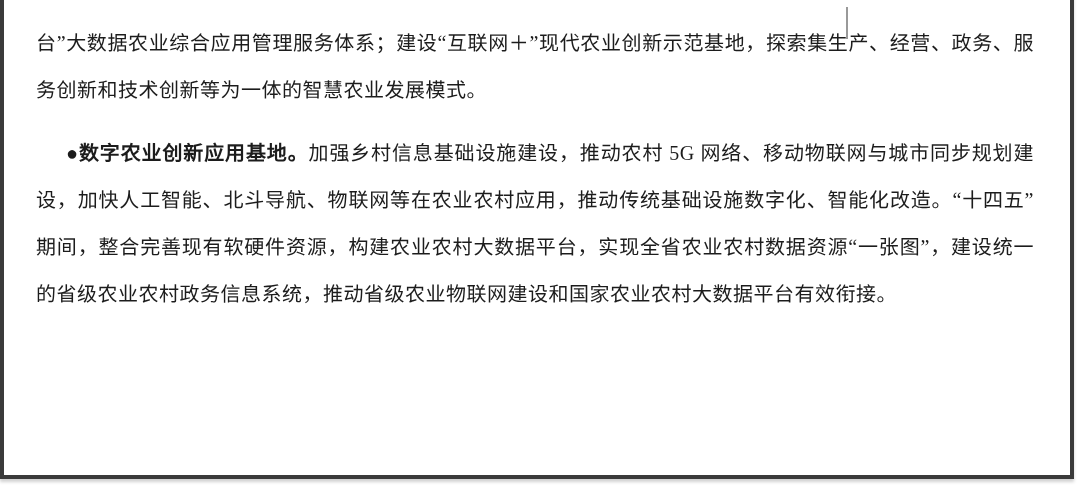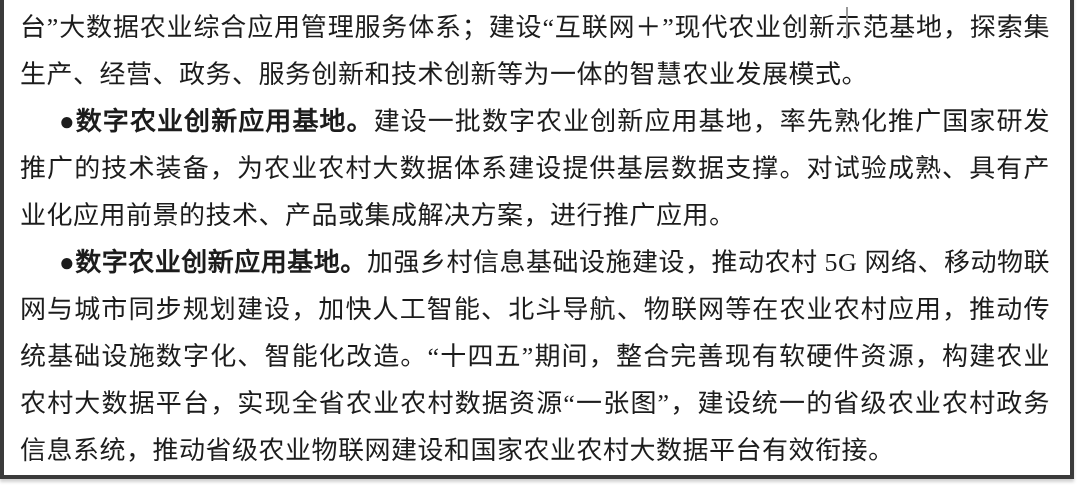--- a/index.html
+++ b/index.html
@@ -30,22 +30,22 @@
   .textcol {
     position: absolute;
     left: 4px;
     right: 4px;
     top: 4px;
     bottom: 4px;
     padding: 10px 16px 0 12px;
     overflow: hidden;
   }
   p.para {
-    margin: 0;
-    font-size: 26px;
+    margin: 16px;
+    font-size: 20px;
     line-height: 47px;
     text-align: justify;
     text-justify: inter-character;
     letter-spacing: 0.5px;
   }
   p.para.bulleted {
     text-indent: 1.5em;
   }
   .lead {
     font-family: "Liberation Sans", "DejaVu Sans", sans-serif;
@@ -62,20 +62,19 @@
   }
 </style>
 </head>
 <body>
 
 <div class="textbox">
   <div class="textcol">
 
     <p class="para continuation"><span>台”大数据农业综合应用管理服务体系；建设“互联网＋”现代农业创新示范基地，探索集生产、经营、政务、服务创新和技术创新等为一体的智慧农业发展模式。</span></p>
 
-    <p class="para bulleted"><span class="lead">●数字农业创新应用基地。</span><span>建设一批数字农业创新应用基地，率先熟化推广国家研发推广的技术装备，为农业农村大数据体系建设提供基层数据支撑。对试验成熟、具有产业化应用前景的技术、产品或集成解决方案，进行推广应用。</span></p>
 
     <p class="para bulleted"><span class="lead">●数字农业创新应用基地。</span><span>加强乡村信息基础设施建设，推动农村 5G 网络、移动物联网与城市同步规划建设，加快人工智能、北斗导航、物联网等在农业农村应用，推动传统基础设施数字化、智能化改造。“十四五”期间，整合完善现有软硬件资源，构建农业农村大数据平台，实现全省农业农村数据资源“一张图”，建设统一的省级农业农村政务信息系统，推动省级农业物联网建设和国家农业农村大数据平台有效衔接。</span></p>
 
   </div>
 </div>
 
 <div class="caret"></div>
 
 </body></html>

